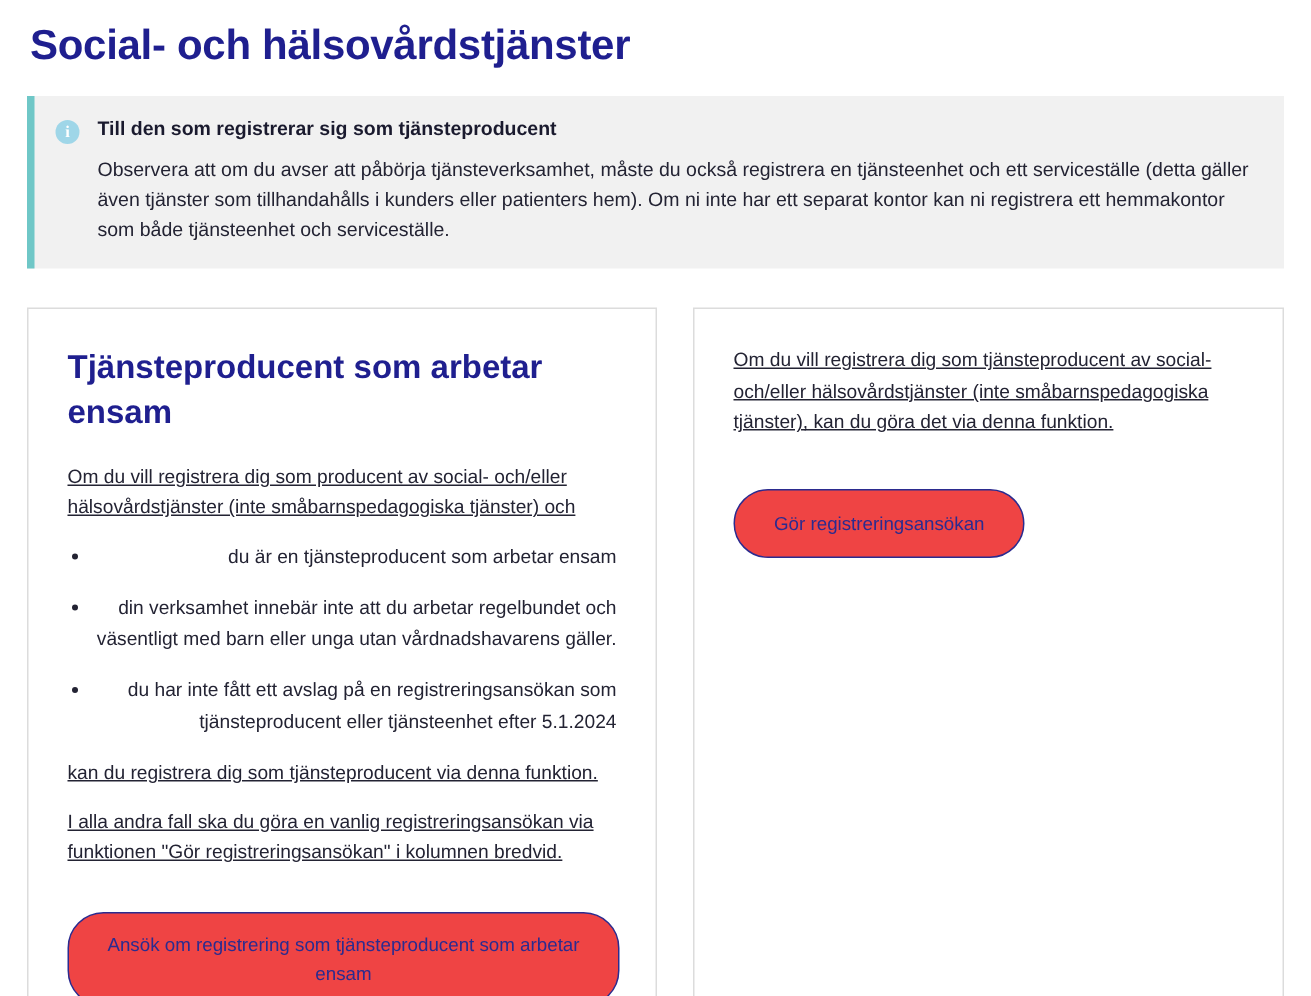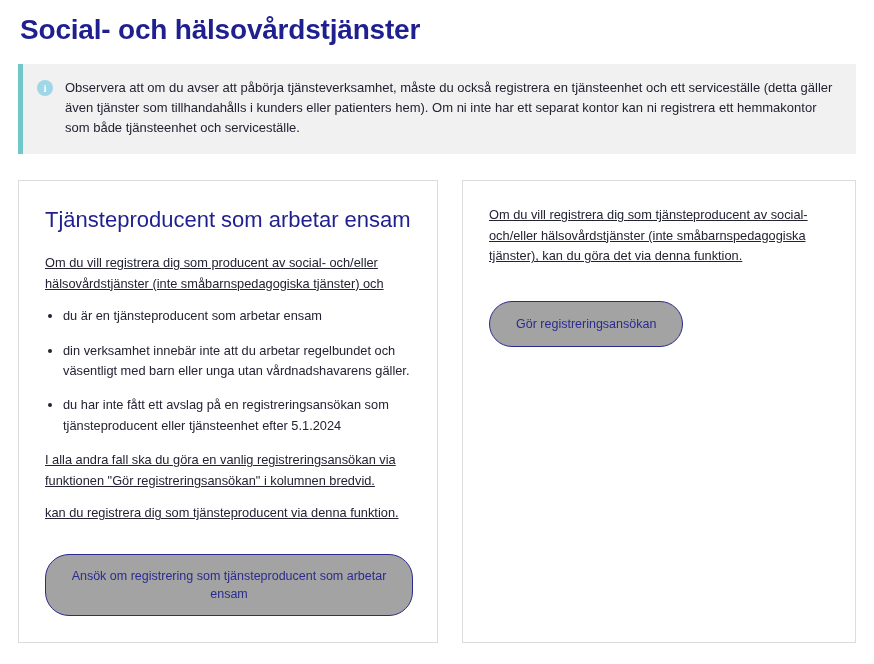--- a/index.html
+++ b/index.html
@@ -74,48 +74,49 @@
   .card {
     background: #ffffff;
     border: 1px solid #dcdcdc;
     padding: 24px 26px 26px 26px;
     position: relative;
   }
   .card-left { width: 420px; min-height: 448px; }
   .card-right { width: 394px; min-height: 448px; }
   .card-title {
     font-size: 22px;
-    font-weight: normal;
+    font-weight: bold;
     color: #1f1f8f;
     line-height: 1.35;
     margin: 0 0 18px 0;
   }
   .card-text {
     font-size: 12.8px;
     line-height: 1.6;
     color: #232333;
     margin: 0 0 12px 0;
     text-decoration: underline;
   }
   ul.card-list {
     margin: 8px 0 14px 0;
     padding-left: 18px;
   }
   ul.card-list li {
     font-size: 12.8px;
     line-height: 1.6;
     color: #232333;
     margin-bottom: 14px;
+    text-align: right;
   }
   .btn {
     display: inline-block;
     border: 1px solid #2b2b8f;
     border-radius: 24px;
     color: #2b2b8f;
-    background: #a3a3a3;
+    background: #ef4444;
     font-size: 12.5px;
     padding: 12px 22px;
     cursor: pointer;
     line-height: 1.45;
   }
   .btn-wide {
     display: block;
     width: 368px;
     margin-top: 30px;
   }
@@ -127,36 +128,37 @@
 </head>
 <body>
 
 <div class="page">
 
   <h1 class="page-title">Social- och hälsovårdstjänster</h1>
 
   <div class="info-banner">
     <span class="info-icon">i</span>
     <div class="info-body">
+      <div class="info-title">Till den som registrerar sig som tjänsteproducent</div>
       <div class="info-text">Observera att om du avser att påbörja tjänsteverksamhet, måste du också registrera en tjänsteenhet och ett serviceställe (detta gäller även tjänster som tillhandahålls i kunders eller patienters hem). Om ni inte har ett separat kontor kan ni registrera ett hemmakontor som både tjänsteenhet och serviceställe.</div>
     </div>
   </div>
 
   <div class="columns">
 
     <div class="card card-left">
       <h2 class="card-title">Tjänsteproducent som arbetar ensam</h2>
       <p class="card-text">Om du vill registrera dig som producent av social- och/eller hälsovårdstjänster (inte småbarnspedagogiska tjänster) och</p>
       <ul class="card-list">
         <li>du är en tjänsteproducent som arbetar ensam</li>
         <li>din verksamhet innebär inte att du arbetar regelbundet och väsentligt med barn eller unga utan vårdnadshavarens gäller.</li>
         <li>du har inte fått ett avslag på en registreringsansökan som tjänsteproducent eller tjänsteenhet efter 5.1.2024</li>
       </ul>
+      <p class="card-text">kan du registrera dig som tjänsteproducent via denna funktion.</p>
       <p class="card-text">I alla andra fall ska du göra en vanlig registreringsansökan via funktionen "Gör registreringsansökan" i kolumnen bredvid.</p>
-      <p class="card-text">kan du registrera dig som tjänsteproducent via denna funktion.</p>
       <button class="btn btn-wide">Ansök om registrering som tjänsteproducent som arbetar ensam</button>
     </div>
 
     <div class="card card-right">
       <p class="card-text">Om du vill registrera dig som tjänsteproducent av social- och/eller hälsovårdstjänster (inte småbarnspedagogiska tjänster), kan du göra det via denna funktion.</p>
       <button class="btn btn-right">Gör registreringsansökan</button>
     </div>
 
   </div>
 </div>

